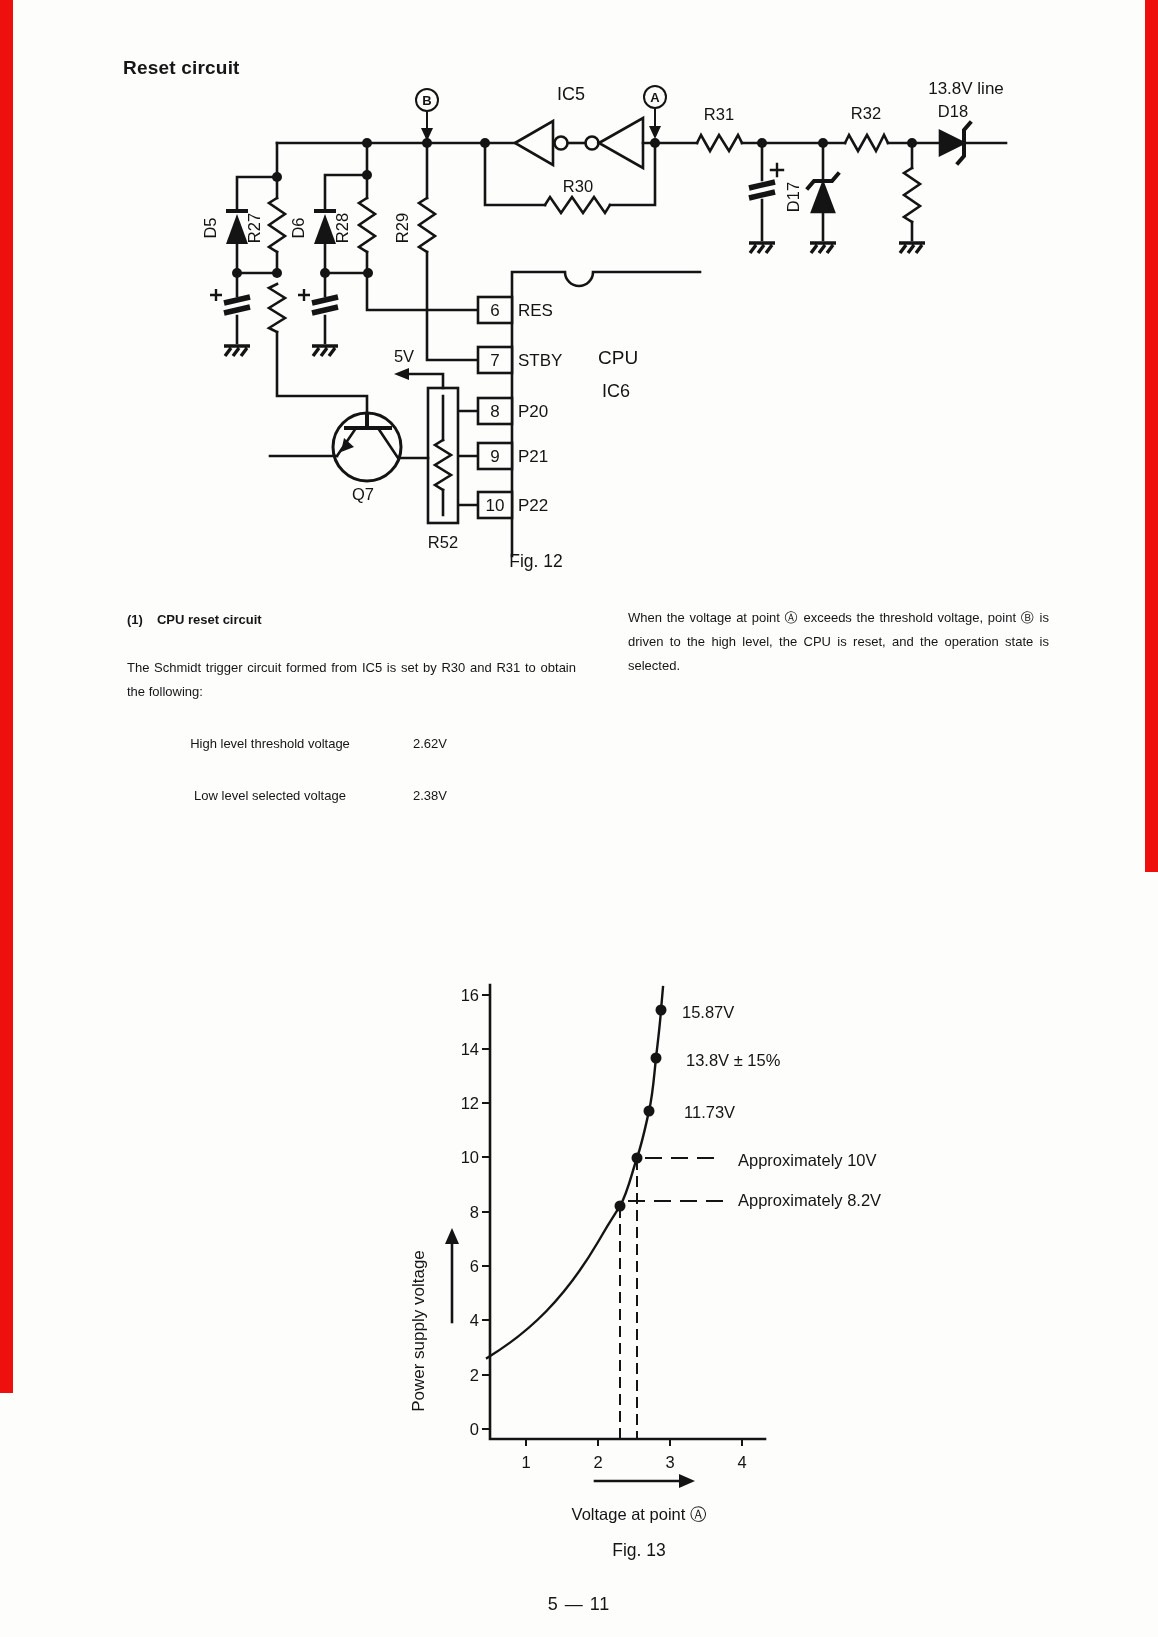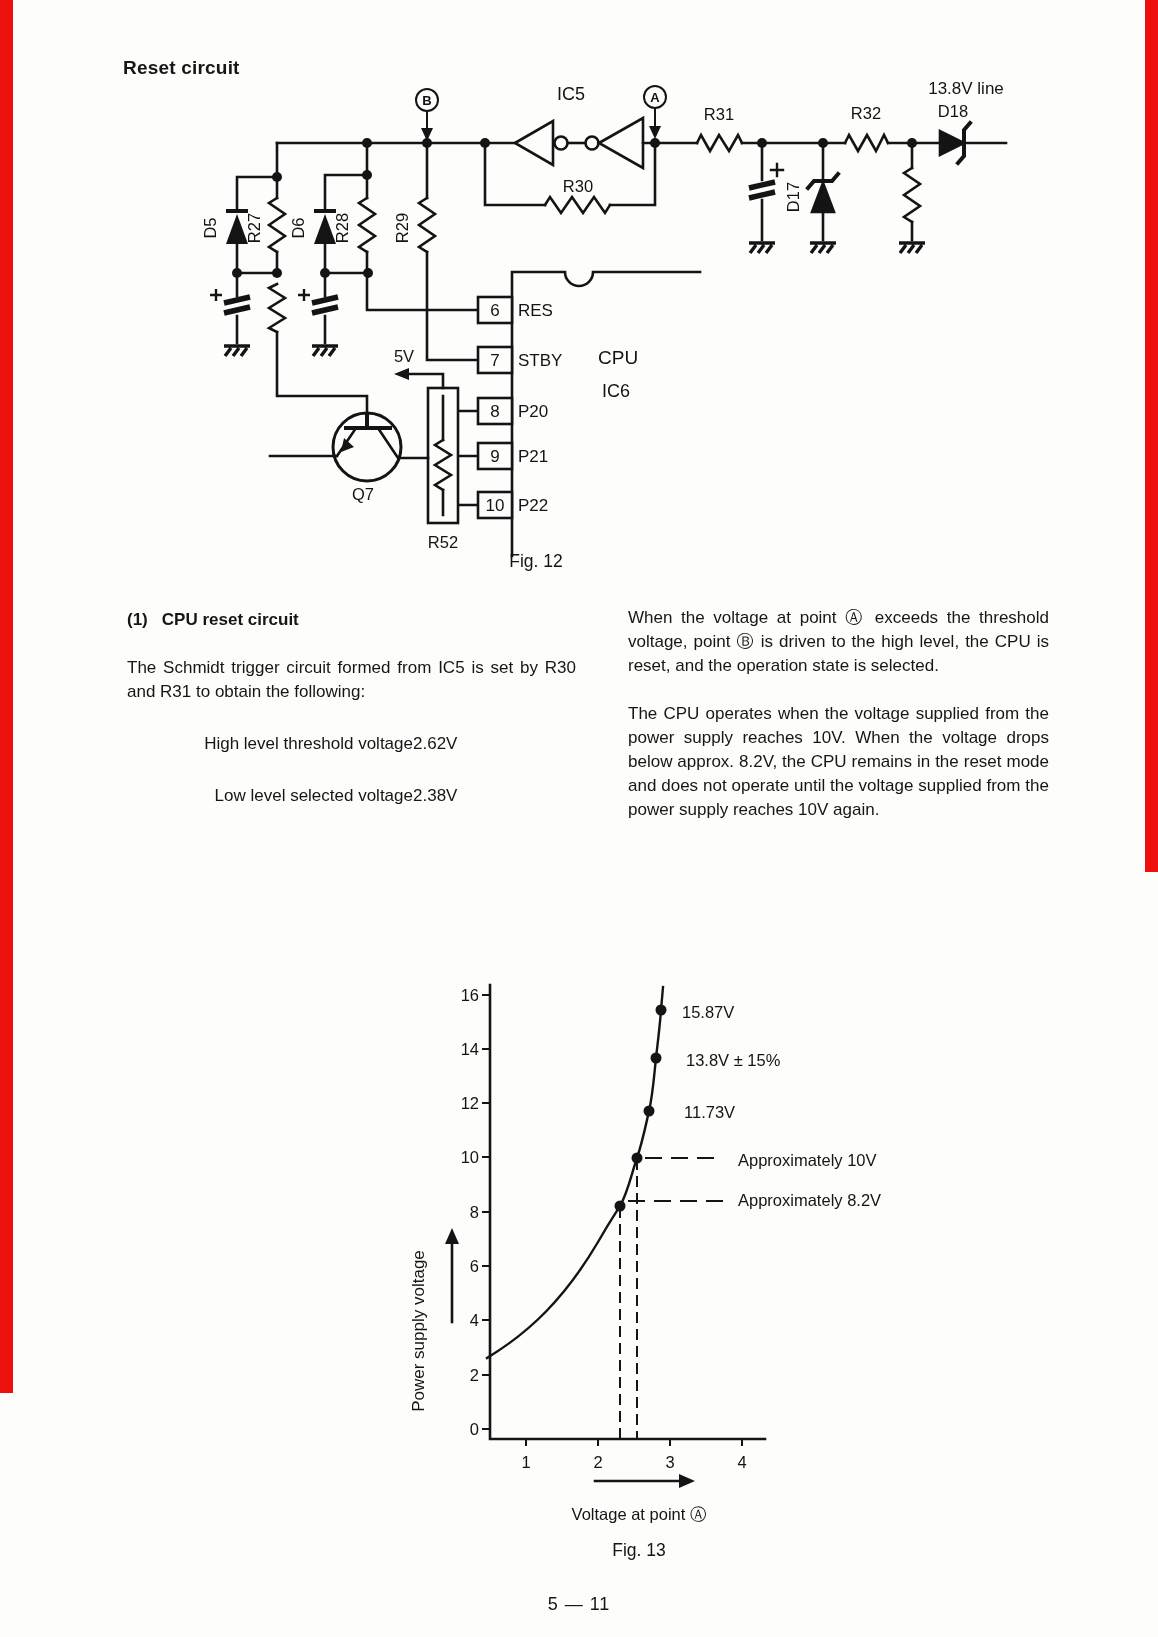--- a/index.html
+++ b/index.html
@@ -6,27 +6,27 @@
   body{
     width:1158px;height:1637px;position:relative;background:#fdfdfc;
     font-family:"Liberation Sans",sans-serif;color:#161616;overflow:hidden;
   }
   .redbar{position:absolute;top:0;background:#ee100c;}
   #redbar-left{left:0;width:13px;height:1393px;}
   #redbar-right{right:0;width:13px;height:872px;}
   #page-title{position:absolute;left:123px;top:57px;font-size:19px;font-weight:bold;letter-spacing:.2px;}
   svg.layer{position:absolute;left:0;top:0;}
   svg text{font-family:"Liberation Sans",sans-serif;fill:#141414;}
-  .col{position:absolute;font-size:17px;line-height:24px;text-align:justify;}
+  .col{position:absolute;font-size:13px;line-height:24px;text-align:justify;}
   #col-left{left:127px;top:608px;width:449px;}
   #col-right{left:628px;top:606px;width:421px;}
   .col p{margin:0 0 24px 0;}
   .heading{font-weight:bold;margin:0 0 9px 0;text-align:left;}
   .heading .hnum{margin-right:14px;}
-  .thr-row{display:flex;text-align:right;margin-top:28px;}
+  .thr-row{display:flex;text-align:center;margin-top:28px;}
   .thr-label{flex:0 0 286px;}
   #page-number{position:absolute;left:0;right:0;top:1594px;text-align:center;font-size:18px;letter-spacing:1px;}
 </style>
 </head>
 <body>
 
 <div id="redbar-left" class="redbar"></div>
 <div id="redbar-right" class="redbar"></div>
 
 <div id="page-title">Reset circuit</div>
@@ -244,16 +244,15 @@
     <span>2.62V</span>
   </div>
   <div class="thr-row">
     <span class="thr-label">Low level selected voltage</span>
     <span>2.38V</span>
   </div>
 </div>
 
 <div id="col-right" class="col">
   <p>When the voltage at point Ⓐ exceeds the threshold voltage, point Ⓑ is driven to the high level, the CPU is reset, and the operation state is selected.</p>
-  <p>The CPU operates when the voltage supplied from the power supply reaches 10V. When the voltage drops below approx. 8.2V, the CPU remains in the reset mode and does not operate until the voltage supplied from the power supply reaches 10V again.</p>
 </div>
 
 <div id="page-number">5 — 11</div>
 
 </body></html>

